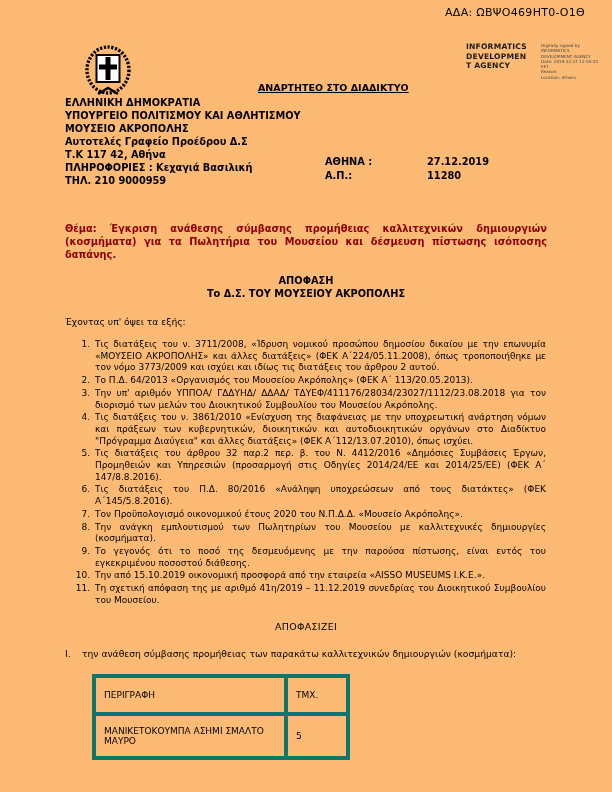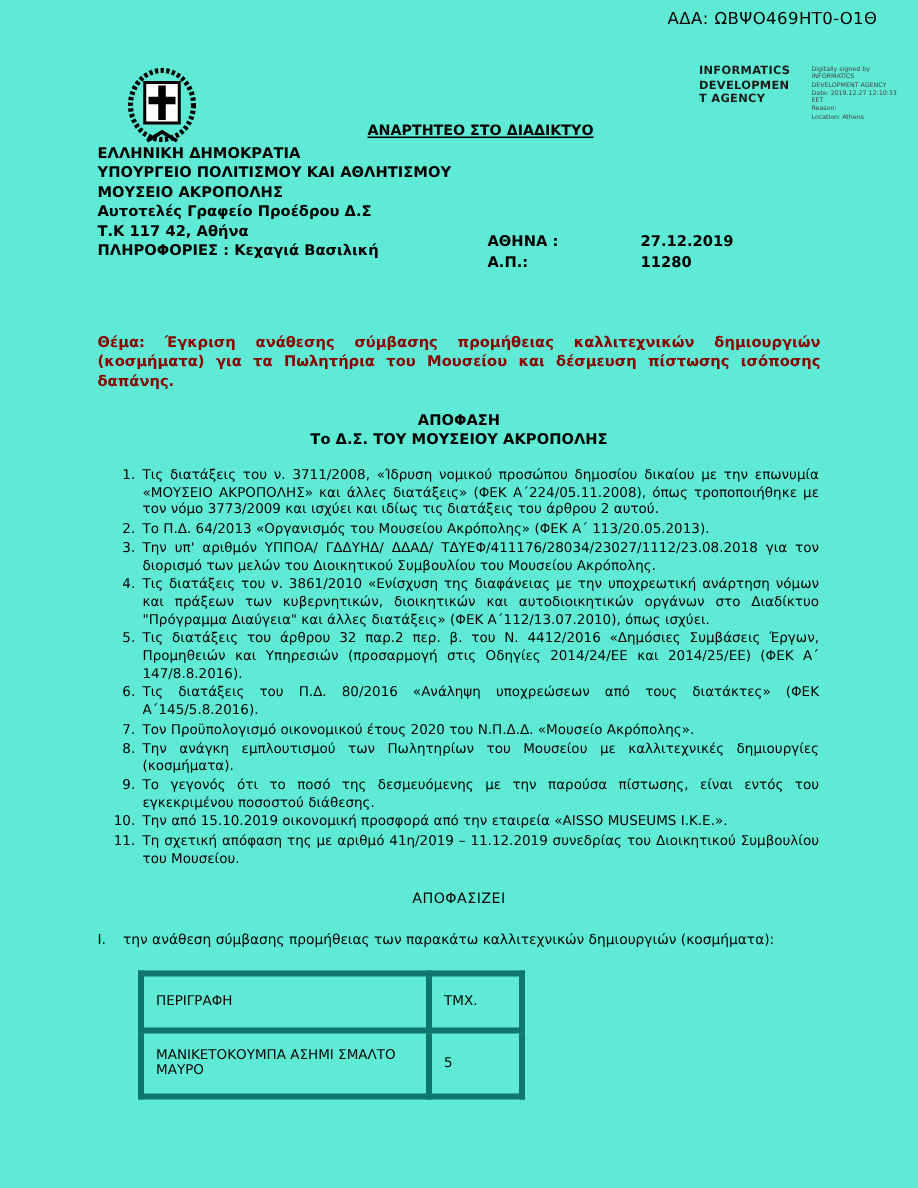--- a/index.html
+++ b/index.html
@@ -1,19 +1,19 @@
 <!DOCTYPE html>
 <html><head>
 <meta charset="utf-8">
 <style>
   html,body{margin:0;padding:0;background:#e8e8e8;}
   .page{
     position:relative;
     width:612px;height:792px;
-    background:#5eead4;
+    background:#fdba74;
     margin:0 auto;
     font-family:"DejaVu Sans","Liberation Sans",sans-serif;
     color:#000;
     overflow:hidden;
   }
   
   .ada{
     position:absolute;top:6px;right:27px;
     font-size:11px;letter-spacing:.3px;
   }
@@ -21,21 +21,21 @@
   .ida-box{
     position:absolute;top:42px;left:466px;width:62px;
     font-size:7.6px;font-weight:600;line-height:9.5px;
     word-break:break-all;color:#1a1a1a;letter-spacing:.2px;
   }
   .sig-details{
     position:absolute;top:43px;left:541px;width:68px;
     font-size:4.2px;line-height:5.3px;color:#444;
   }
   .anartiteo{
-    position:absolute;top:82px;left:245px;
+    position:absolute;top:82px;left:258px;
     font-size:9.5px;font-weight:bold;text-decoration:underline;
   }
   .org-block{
     position:absolute;top:96px;left:65px;
     font-size:9.8px;font-weight:bold;line-height:13px;
   }
   .date-block{
     position:absolute;top:155px;left:325px;
     font-size:9.8px;font-weight:bold;line-height:14px;
   }
@@ -111,40 +111,42 @@
 
   <div class="anartiteo">ΑΝΑΡΤΗΤΕΟ ΣΤΟ ΔΙΑΔΙΚΤΥΟ</div>
 
   <div class="org-block">
     <div>ΕΛΛΗΝΙΚΗ ΔΗΜΟΚΡΑΤΙΑ</div>
     <div>ΥΠΟΥΡΓΕΙΟ ΠΟΛΙΤΙΣΜΟΥ ΚΑΙ ΑΘΛΗΤΙΣΜΟΥ</div>
     <div>ΜΟΥΣΕΙΟ ΑΚΡΟΠΟΛΗΣ</div>
     <div>Αυτοτελές Γραφείο Προέδρου Δ.Σ</div>
     <div>Τ.Κ 117 42, Αθήνα</div>
     <div>ΠΛΗΡΟΦΟΡΙΕΣ : Κεχαγιά Βασιλική</div>
+    <div>ΤΗΛ. 210 9000959</div>
   </div>
 
   <div class="date-block">
     <div class="date-row">
       <span class="lbl">ΑΘΗΝΑ :</span>
       <span>27.12.2019</span>
     </div>
     <div class="date-row">
       <span class="lbl">Α.Π.:</span>
       <span>11280</span>
     </div>
   </div>
 
   <div class="content">
 
     <div class="subject">Θέμα: Έγκριση ανάθεσης σύμβασης προμήθειας καλλιτεχνικών δημιουργιών (κοσμήματα) για τα Πωλητήρια του Μουσείου και δέσμευση πίστωσης ισόποσης δαπάνης.</div>
 
     <div class="decision-title">ΑΠΟΦΑΣΗ</div>
     <div class="decision-subtitle">Το Δ.Σ. ΤΟΥ ΜΟΥΣΕΙΟΥ ΑΚΡΟΠΟΛΗΣ</div>
 
+    <div class="preamble">Έχοντας υπ' όψει τα εξής:</div>
 
     <ol class="considerations">
       <li>Τις διατάξεις του ν. 3711/2008, «Ίδρυση νομικού προσώπου δημοσίου δικαίου με την επωνυμία «ΜΟΥΣΕΙΟ ΑΚΡΟΠΟΛΗΣ» και άλλες διατάξεις» (ΦΕΚ Α΄224/05.11.2008), όπως τροποποιήθηκε με τον νόμο 3773/2009 και ισχύει και ιδίως τις διατάξεις του άρθρου 2 αυτού.</li>
       <li>Το Π.Δ. 64/2013 «Οργανισμός του Μουσείου Ακρόπολης» (ΦΕΚ Α΄ 113/20.05.2013).</li>
       <li>Την υπ' αριθμόν ΥΠΠΟΑ/ ΓΔΔΥΗΔ/ ΔΔΑΔ/ ΤΔΥΕΦ/411176/28034/23027/1112/23.08.2018 για τον διορισμό των μελών του Διοικητικού Συμβουλίου του Μουσείου Ακρόπολης.</li>
       <li>Τις διατάξεις του ν. 3861/2010 «Ενίσχυση της διαφάνειας με την υποχρεωτική ανάρτηση νόμων και πράξεων των κυβερνητικών, διοικητικών και αυτοδιοικητικών οργάνων στο Διαδίκτυο "Πρόγραμμα Διαύγεια" και άλλες διατάξεις» (ΦΕΚ Α΄112/13.07.2010), όπως ισχύει.</li>
       <li>Τις διατάξεις του άρθρου 32 παρ.2 περ. β. του Ν. 4412/2016 «Δημόσιες Συμβάσεις Έργων, Προμηθειών και Υπηρεσιών (προσαρμογή στις Οδηγίες 2014/24/ΕΕ και 2014/25/ΕΕ) (ΦΕΚ Α΄ 147/8.8.2016).</li>
       <li>Τις διατάξεις του Π.Δ. 80/2016 «Ανάληψη υποχρεώσεων από τους διατάκτες» (ΦΕΚ Α΄145/5.8.2016).</li>
       <li>Τον Προϋπολογισμό οικονομικού έτους 2020 του Ν.Π.Δ.Δ. «Μουσείο Ακρόπολης».</li>
       <li>Την ανάγκη εμπλουτισμού των Πωλητηρίων του Μουσείου με καλλιτεχνικές δημιουργίες (κοσμήματα).</li>

